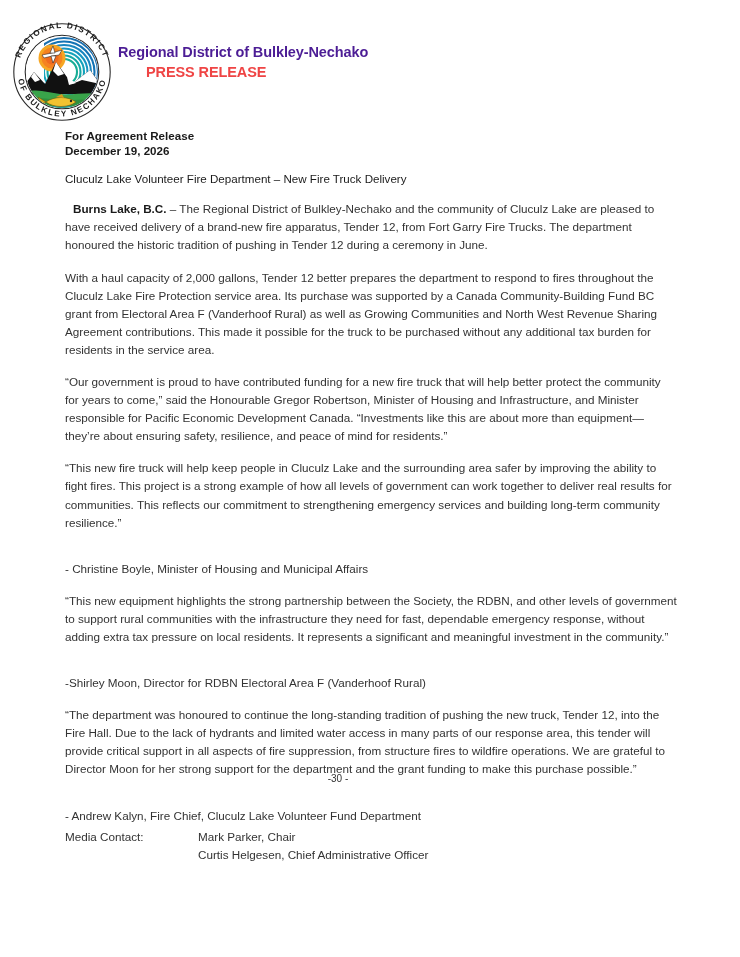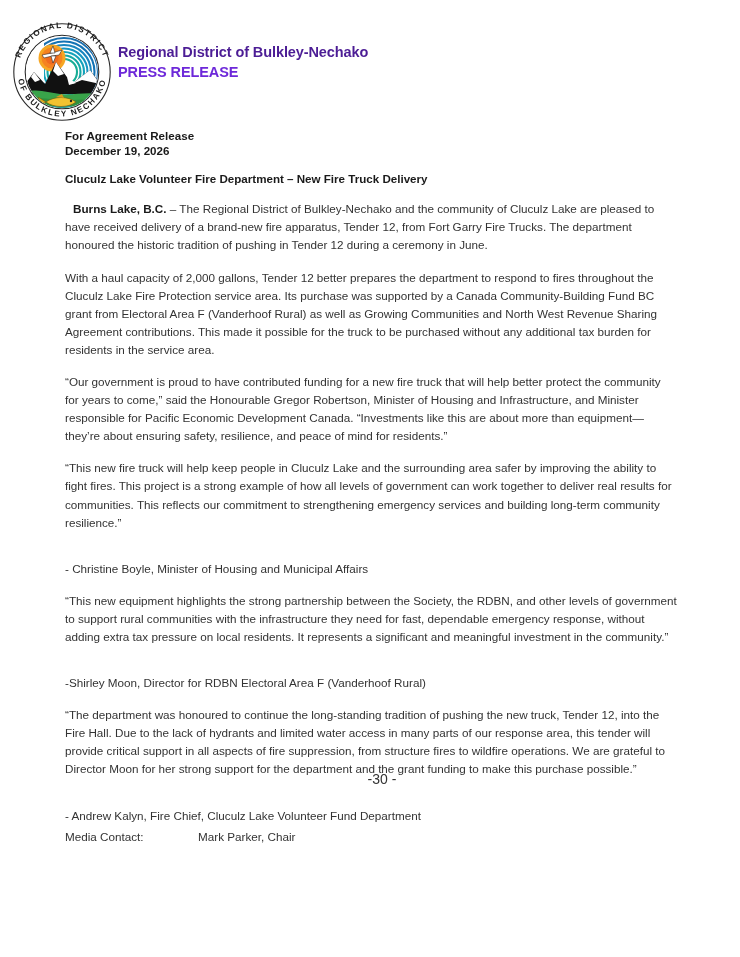--- a/index.html
+++ b/index.html
@@ -46,43 +46,44 @@
     font-size: 14.5px;
     font-weight: bold;
     color: #4c1d95;
     line-height: 20px;
     letter-spacing: -0.1px;
     white-space: nowrap;
   }
   .doc-kind {
     font-size: 14.5px;
     font-weight: bold;
-    color: #6d28d9;
+    color: #ef4444;
     line-height: 20px;
     letter-spacing: -0.1px;
     white-space: nowrap;
+    margin-left: 28px;
   }
 
   
   .content {
     position: absolute;
     left: 65px;
     top: 128px;
     width: 612px;
   }
   .release-line {
     font-size: 11.6px;
     font-weight: bold;
     color: #1a1a1a;
     line-height: 15.4px;
   }
   .headline {
     margin-top: 12px;
     font-size: 11.6px;
-    font-weight: bold;
+    font-weight: normal;
     color: #1a1a1a;
     line-height: 15.4px;
   }
   .para {
     margin-top: 14px;
     font-size: 11.7px;
     line-height: 18.1px;
     color: #333333;
     text-align: left;
   }
@@ -95,24 +96,23 @@
     display: block;
     margin-top: 28px;
   }
 
   .endmark {
     position: absolute;
     left: 0;
     top: 770px;
     width: 676px;
     text-align: center;
-    font-size: 14px;
+    font-size: 10px;
     color: #333333;
     line-height: 18px;
-    padding-left: 44px;
   }
 
   .contact {
     position: absolute;
     left: 65px;
     top: 802px;
     width: 612px;
     font-size: 11.7px;
     line-height: 18.2px;
     color: #333333;
@@ -241,17 +241,18 @@
     </p>
   </div>
 
   <div class="endmark">-30 -</div>
 
   <div class="contact">
     <div class="contact-row">
       <div class="contact-label">Media Contact:</div>
       <div class="contact-values">
         <div>Mark Parker, Chair</div>
+        <div>Curtis Helgesen, Chief Administrative Officer</div>
       </div>
     </div>
   </div>
 
 </div>
 
 </body></html>

